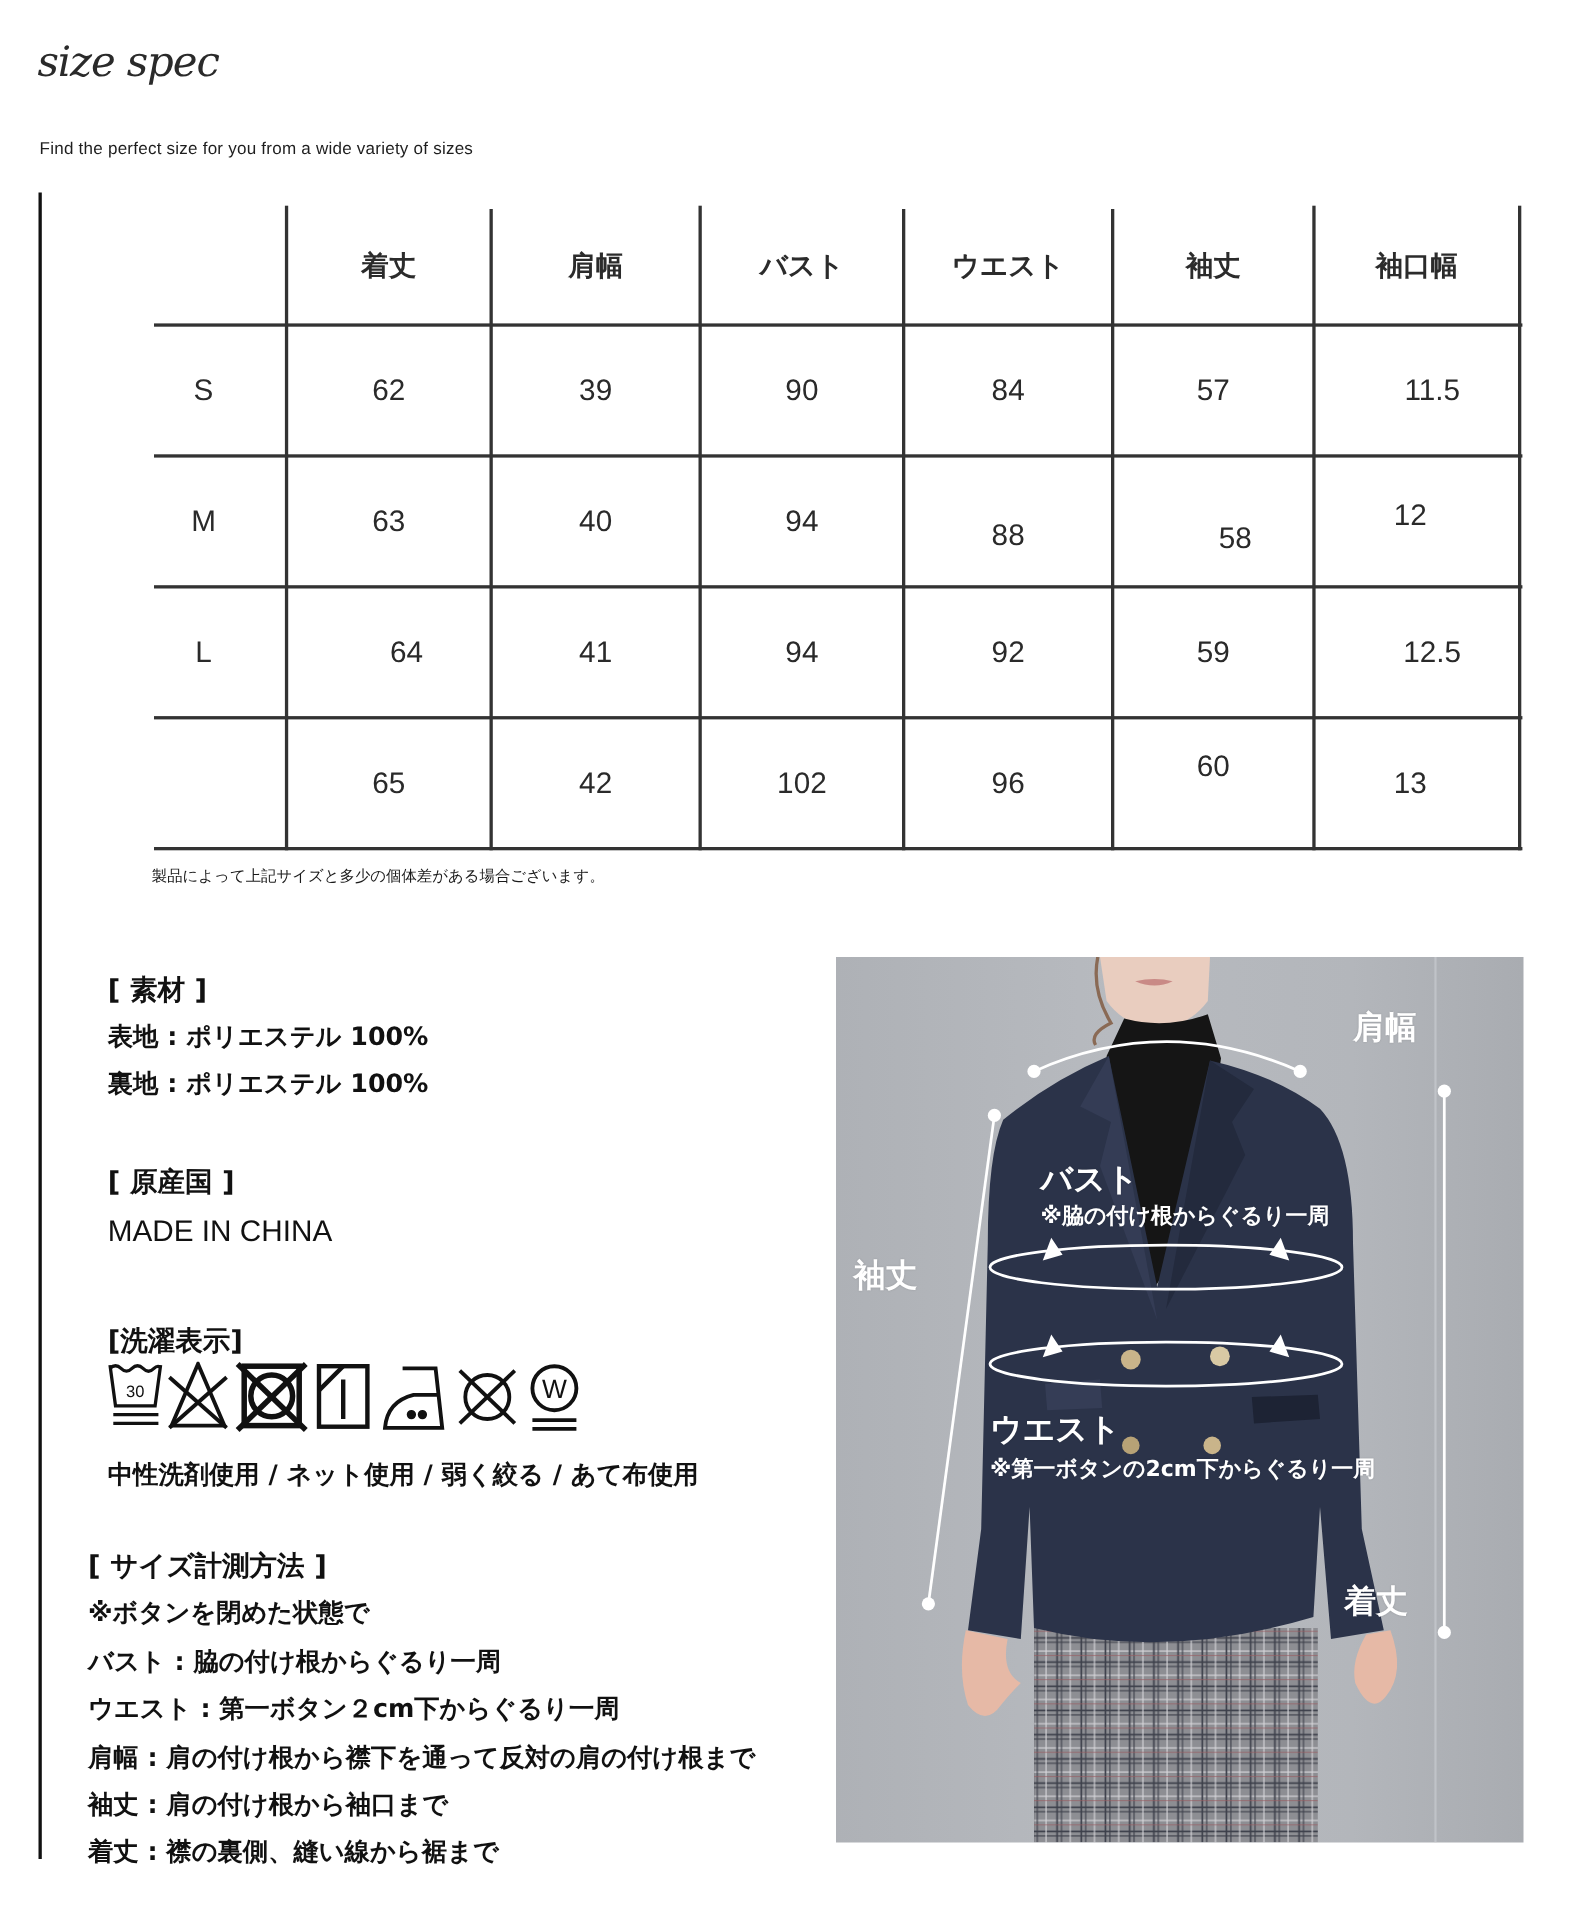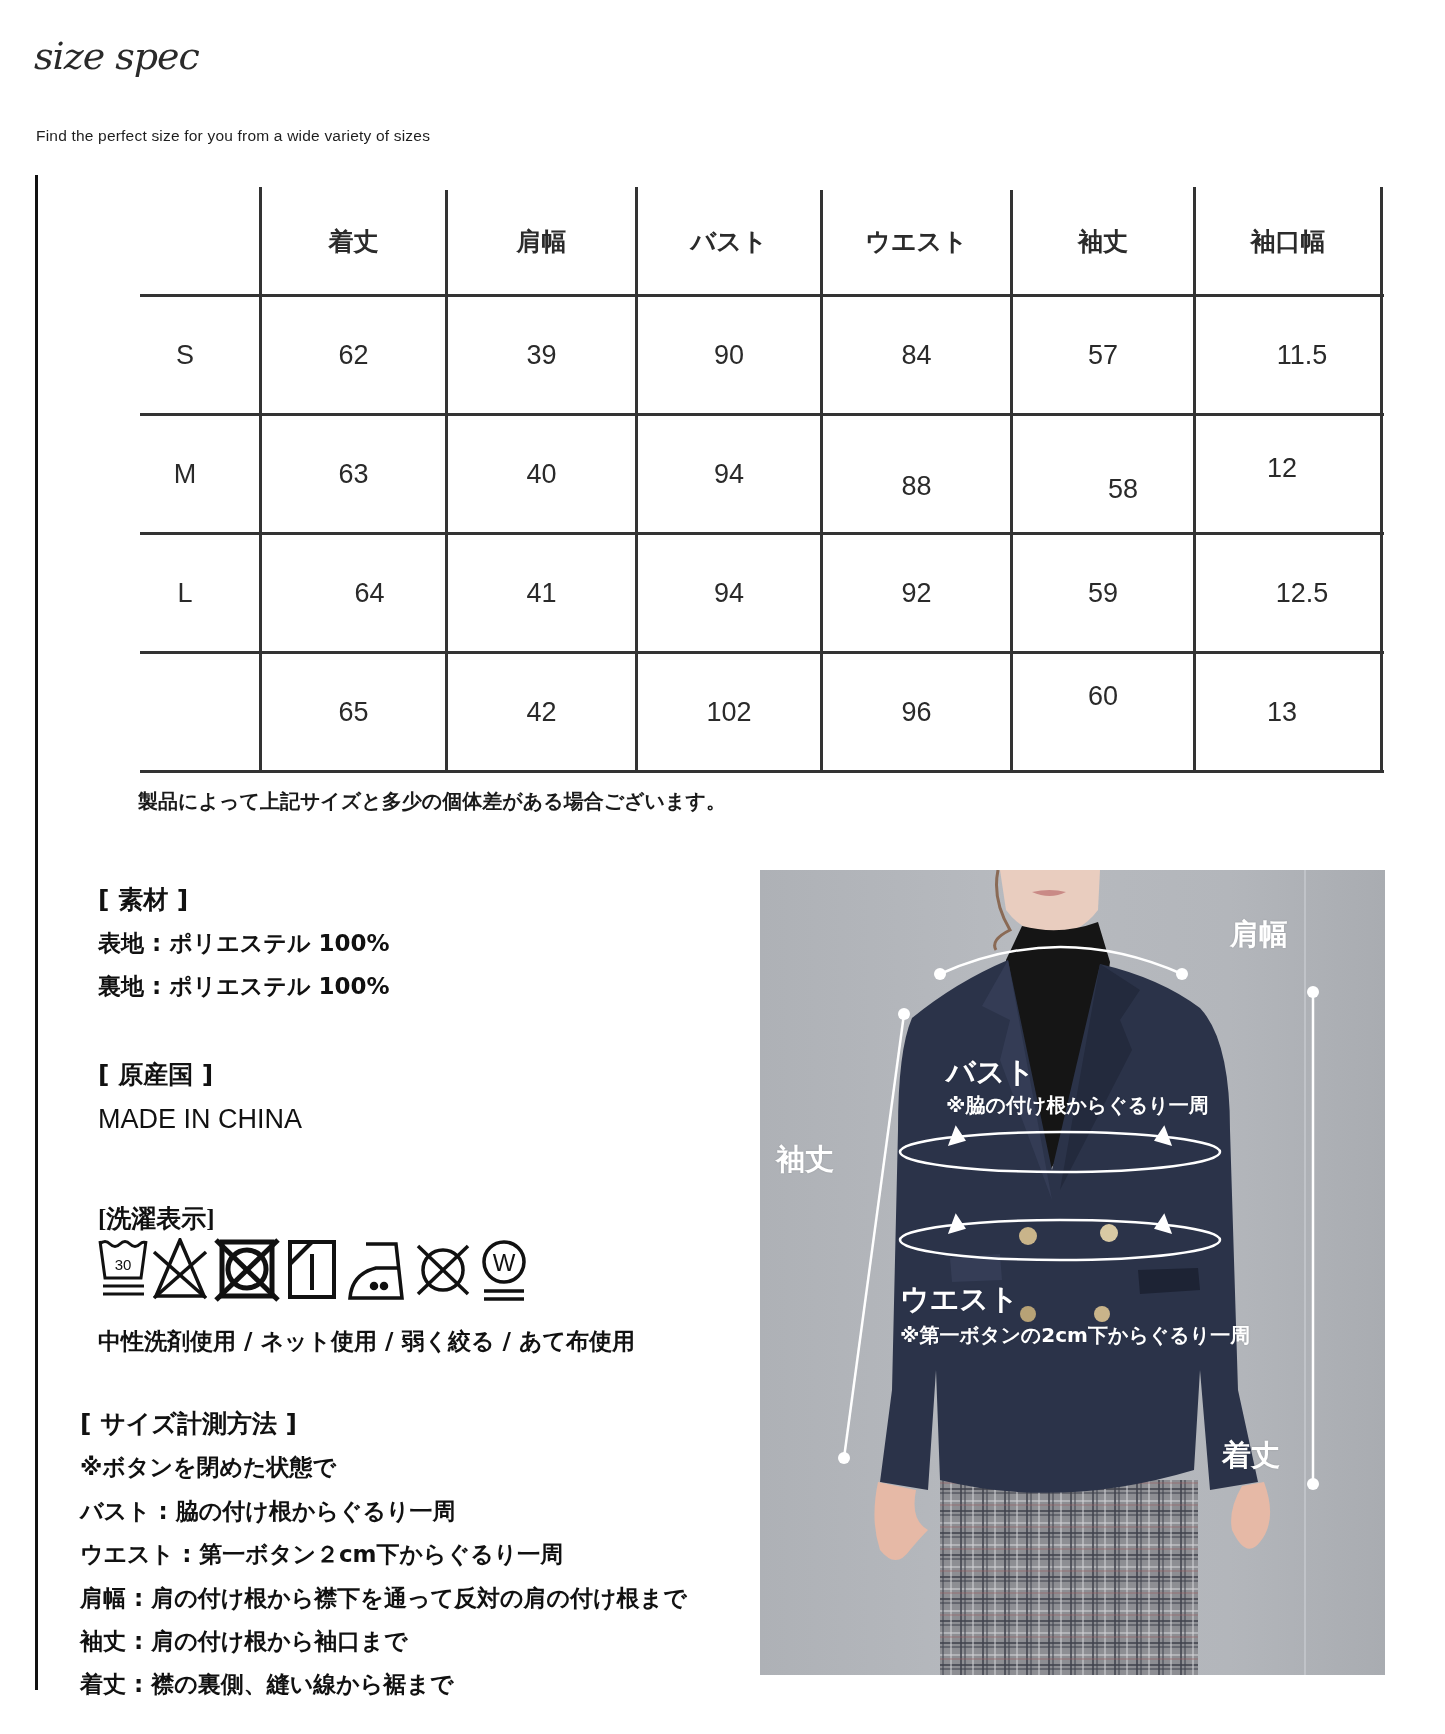--- a/index.html
+++ b/index.html
@@ -11,21 +11,21 @@
 
   .left-rule { position: absolute; left: 35px; top: 175px; width: 2.5px; height: 1515px; background: #111; }
 
   
   .size-table { position: absolute; left: 0; top: 0; width: 1445px; height: 780px; }
   .hline { position: absolute; height: 3px; background: #333; }
   .vline { position: absolute; width: 3px; background: #333; }
   .cell { position: absolute; display: flex; align-items: center; justify-content: center; font-size: 27px; color: #2a2a2a; font-family: "Liberation Sans", sans-serif; }
   .cell.hdr { font-size: 25px; font-weight: bold; color: #2b2b2b; font-family: "DejaVu Sans", sans-serif; }
 
-  .table-note { position: absolute; left: 138px; top: 788px; font-size: 20px; font-weight: bold; color: #1a1a1a; }
+  .table-note { position: absolute; left: 138px; top: 788px; font-size: 14px; font-weight: normal; color: #1a1a1a; }
 
   .info { position: absolute; font-size: 24px; color: #111; line-height: 1; }
   .info.h { font-weight: bold; font-size: 25px; }
   .info.b { font-weight: bold; font-size: 23px; }
   .info.en { font-family: "Liberation Sans", sans-serif; font-size: 27px; }
 
   .care-icons { position: absolute; left: 98px; top: 1238px; width: 480px; height: 66px; }
 
   .photo { position: absolute; left: 760px; top: 870px; width: 625px; height: 805px; overflow: hidden;
            background: linear-gradient(90deg, #aeb1b6 0%, #b7babf 40%, #b3b6bb 75%, #a9acb1 100%); }
@@ -102,21 +102,21 @@
 
 <div class="table-note">製品によって上記サイズと多少の個体差がある場合ございます。</div>
 
 <div class="info h" style="left:98px; top:887px;">[ 素材 ]</div>
 <div class="info b" style="left:98px; top:932px;">表地 : ポリエステル 100%</div>
 <div class="info b" style="left:98px; top:975px;">裏地 : ポリエステル 100%</div>
 
 <div class="info h" style="left:98px; top:1062px;">[ 原産国 ]</div>
 <div class="info en" style="left:98px; top:1106px;">MADE IN CHINA</div>
 
-<div class="info h" style="left:98px; top:1206px;font-family:Liberation Serif, serif;">[洗濯表示]</div>
+<div class="info h" style="left:98px; top:1206px;">[洗濯表示]</div>
 
 <svg class="care-icons" viewBox="0 0 480 66">
 
   <g stroke="#111" fill="none" stroke-width="3">
     <path d="M2 6 q5 -5 10 0 q5 5 10 0 q5 -5 10 0 q5 5 10 0 q3 -3 6 -1"></path>
     <path d="M2 3 L7 40 L43 40 L48 3"></path>
     <line x1="5" y1="48" x2="46" y2="48"></line>
     <line x1="5" y1="56" x2="46" y2="56"></line>
     <text x="25" y="32" font-family="Liberation Sans, sans-serif" font-size="15" fill="#111" stroke="none" text-anchor="middle">30</text>
   </g>

